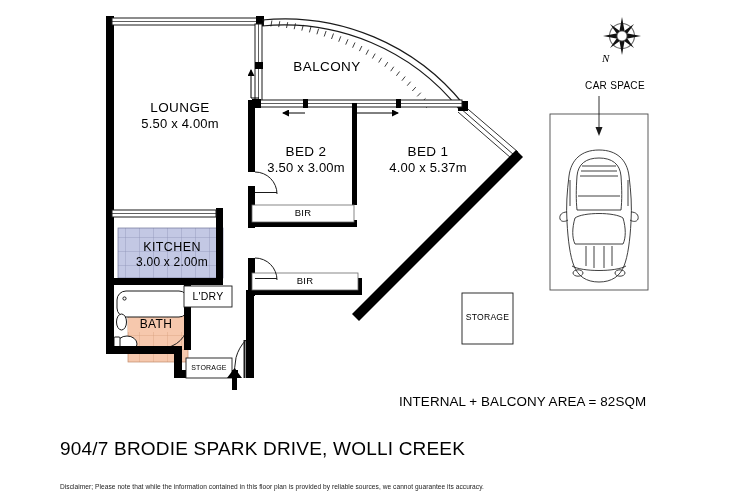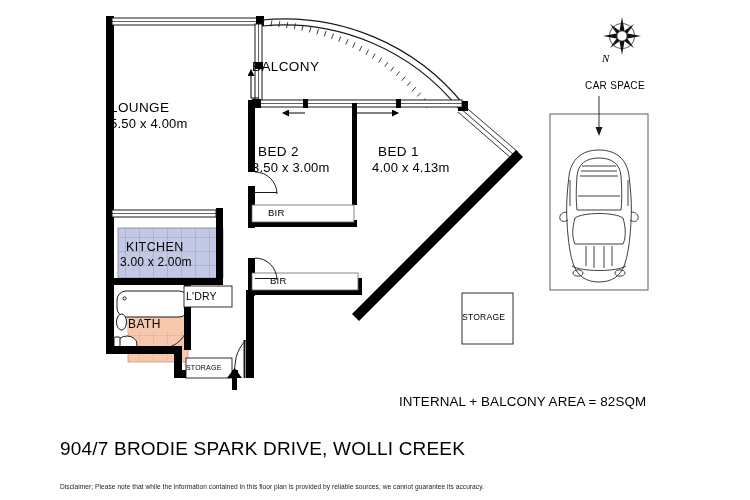--- a/index.html
+++ b/index.html
@@ -1,19 +1,19 @@
 <!DOCTYPE html>
 <html><head>
 <meta charset="utf-8">
 <style>
   html,body{margin:0;padding:0;background:#ffffff;}
   body{width:750px;height:500px;position:relative;overflow:hidden;
        font-family:"Liberation Sans","DejaVu Sans",sans-serif;color:#000;}
   #plan{position:absolute;left:0;top:0;width:750px;height:500px;}
-  .lbl{position:absolute;white-space:pre;text-align:left;line-height:1.15;}
+  .lbl{position:absolute;white-space:pre;text-align:center;line-height:1.15;}
   .rm-name{font-size:13.5px;letter-spacing:.4px;}
   .rm-dim{font-size:13px;letter-spacing:.2px;}
   .small-lbl{font-size:9.5px;letter-spacing:.2px;}
   .tiny-lbl{font-size:7px;letter-spacing:.2px;}
   .areas{position:absolute;left:399px;top:352px;font-size:13.4px;
          line-height:20.2px;letter-spacing:.1px;white-space:pre;}
   .title{position:absolute;left:60px;top:438px;font-size:19px;
          letter-spacing:.2px;white-space:pre;}
   .disc{position:absolute;left:60px;top:463px;font-size:6.6px;
         line-height:9.6px;letter-spacing:.05px;white-space:pre;color:#222;}
@@ -253,21 +253,21 @@
 
 <div class="lbl rm-name" style="left:110px;top:100px;width:140px;">LOUNGE</div>
 <div class="lbl rm-dim" style="left:110px;top:117px;width:140px;">5.50 x 4.00m</div>
 
 <div class="lbl rm-name" style="left:252px;top:59px;width:150px;">BALCONY</div>
 
 <div class="lbl rm-name" style="left:258px;top:144px;width:96px;">BED 2</div>
 <div class="lbl rm-dim" style="left:252px;top:161px;width:108px;">3.50 x 3.00m</div>
 
 <div class="lbl rm-name" style="left:378px;top:144px;width:100px;">BED 1</div>
-<div class="lbl rm-dim" style="left:372px;top:161px;width:112px;">4.00 x 4.13m</div>
+<div class="lbl rm-dim" style="left:372px;top:161px;width:112px;">4.00 x 5.37m</div>
 
 <div class="lbl rm-name" style="left:126px;top:240px;width:92px;font-size:12.5px;">KITCHEN</div>
 <div class="lbl rm-dim" style="left:120px;top:256px;width:104px;font-size:12px;">3.00 x 2.00m</div>
 
 <div class="lbl rm-name" style="left:128px;top:318px;width:56px;font-size:12px;background:#f6c8ad;">BATH</div>
 
 <div class="lbl small-lbl" style="left:186px;top:290px;width:44px;font-size:10.5px;">L'DRY</div>
 
 <div class="lbl small-lbl" style="left:268px;top:208px;width:70px;">BIR</div>
 <div class="lbl small-lbl" style="left:270px;top:276px;width:70px;">BIR</div>

